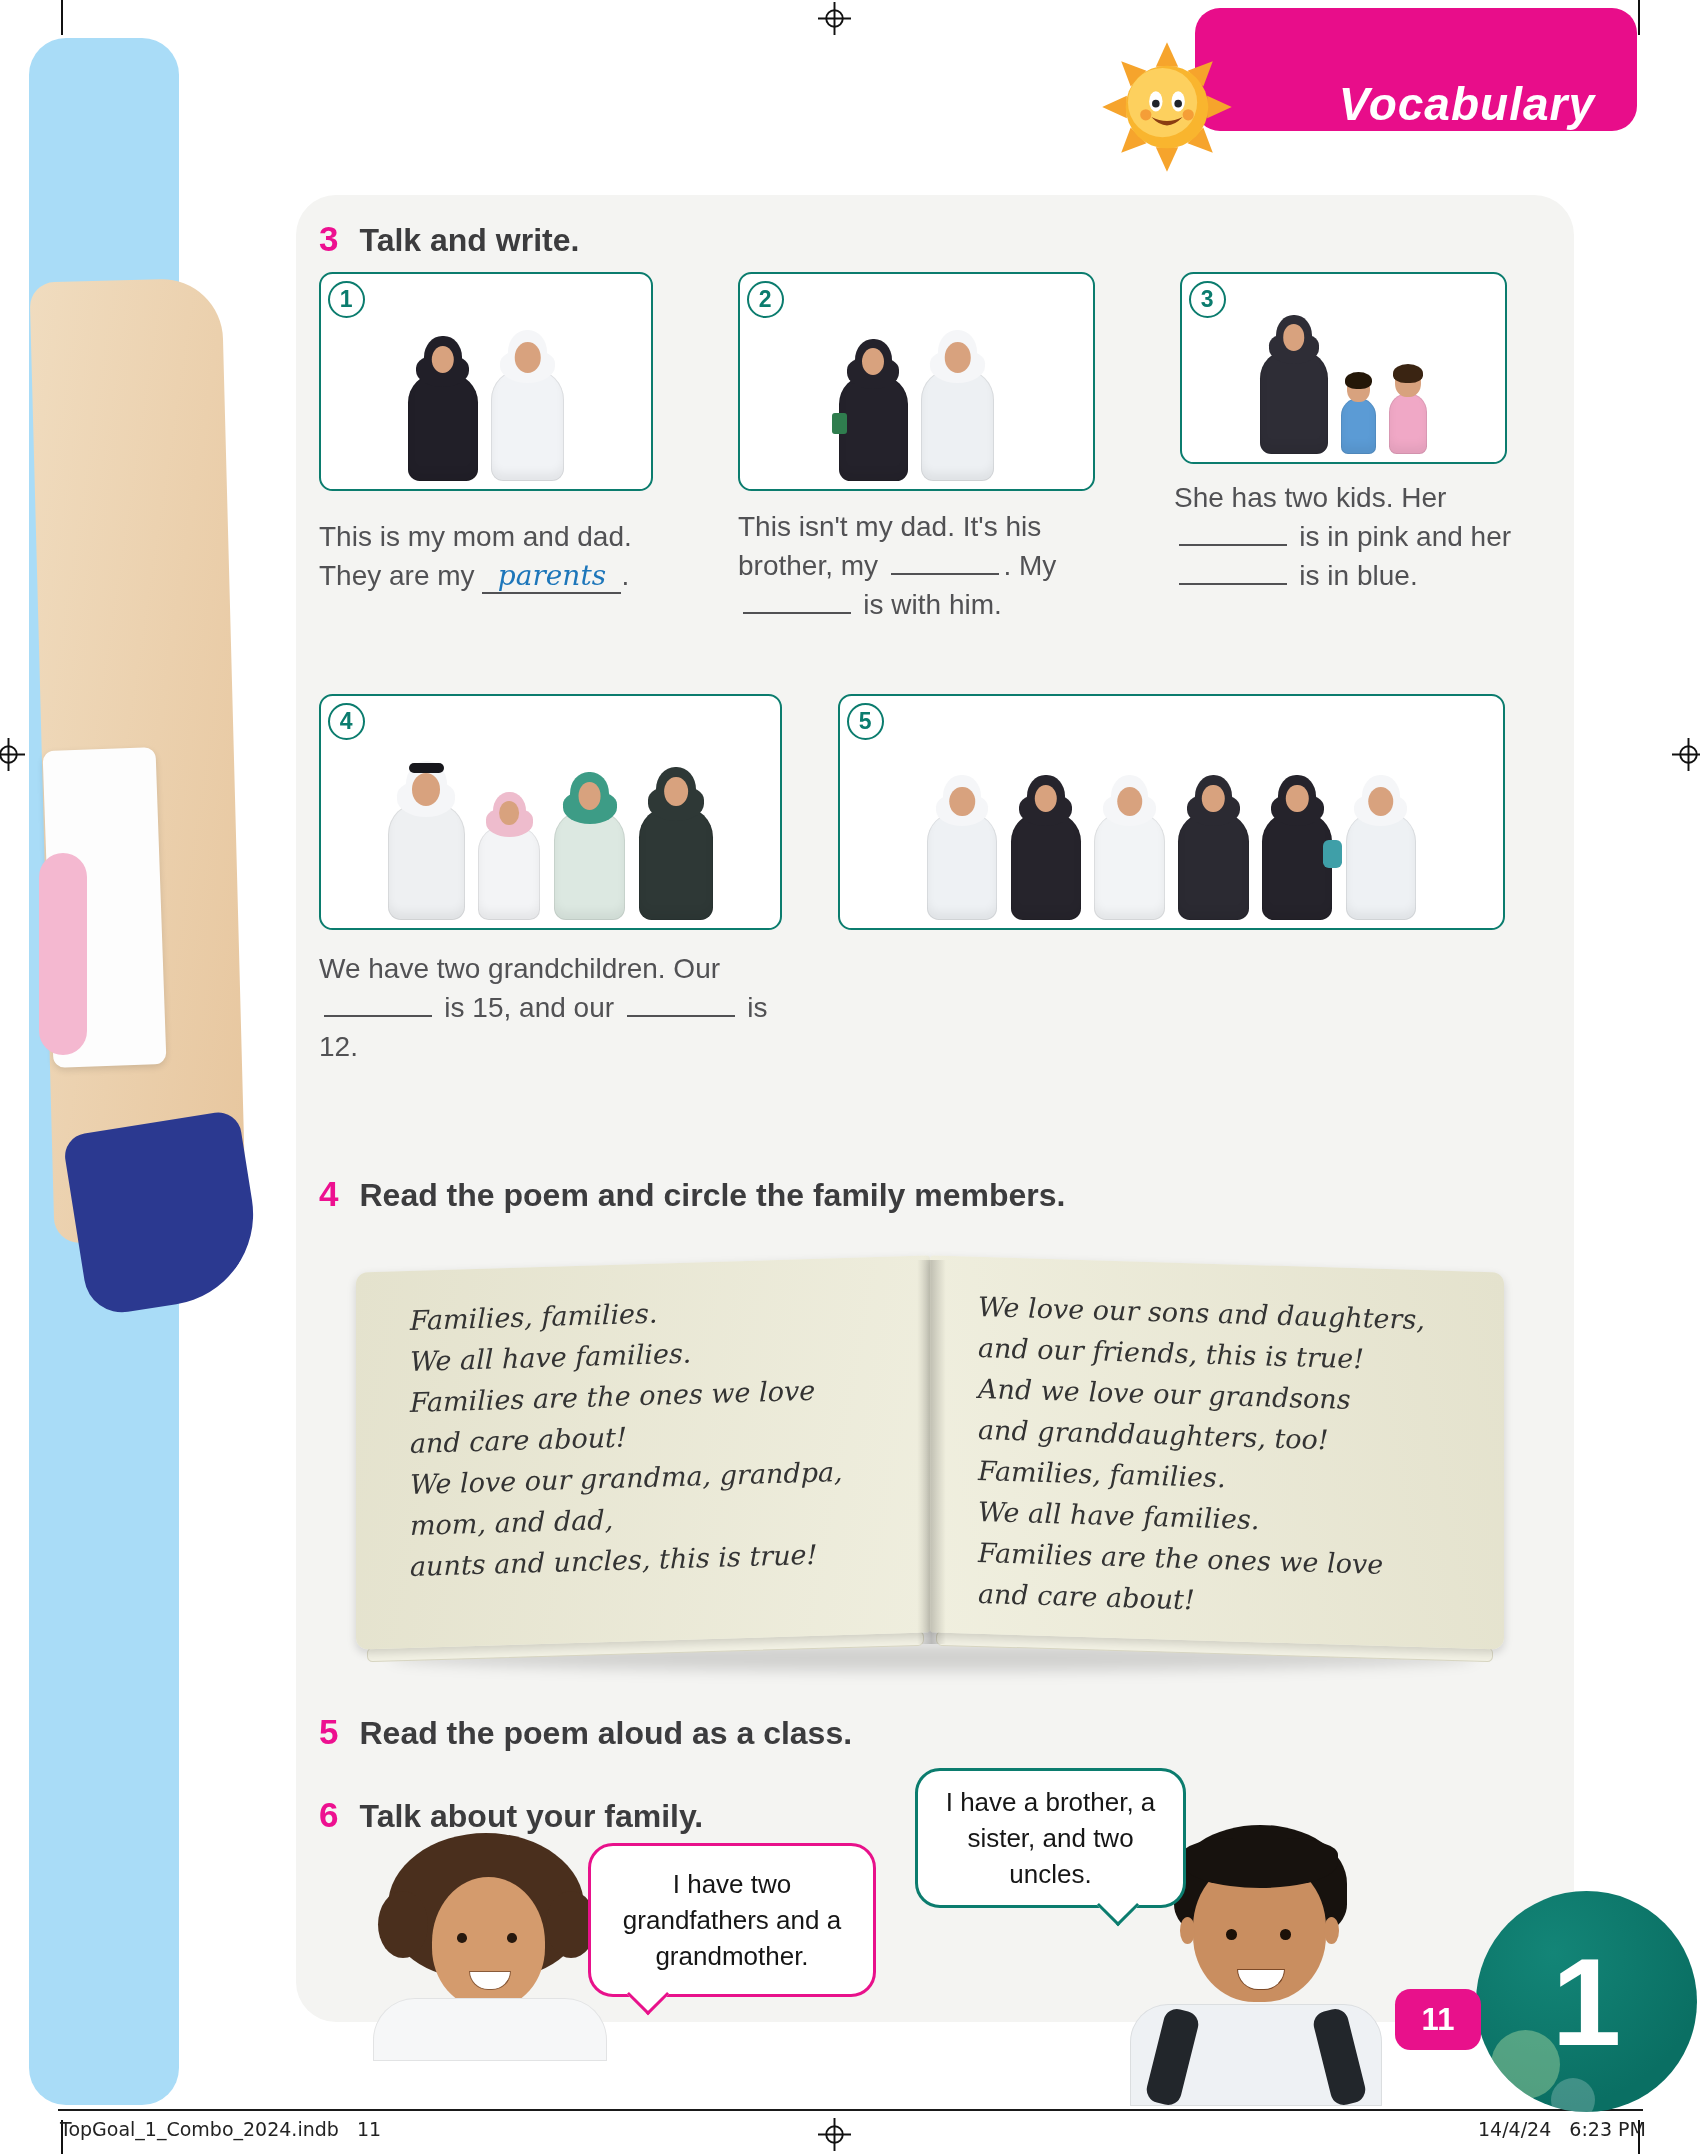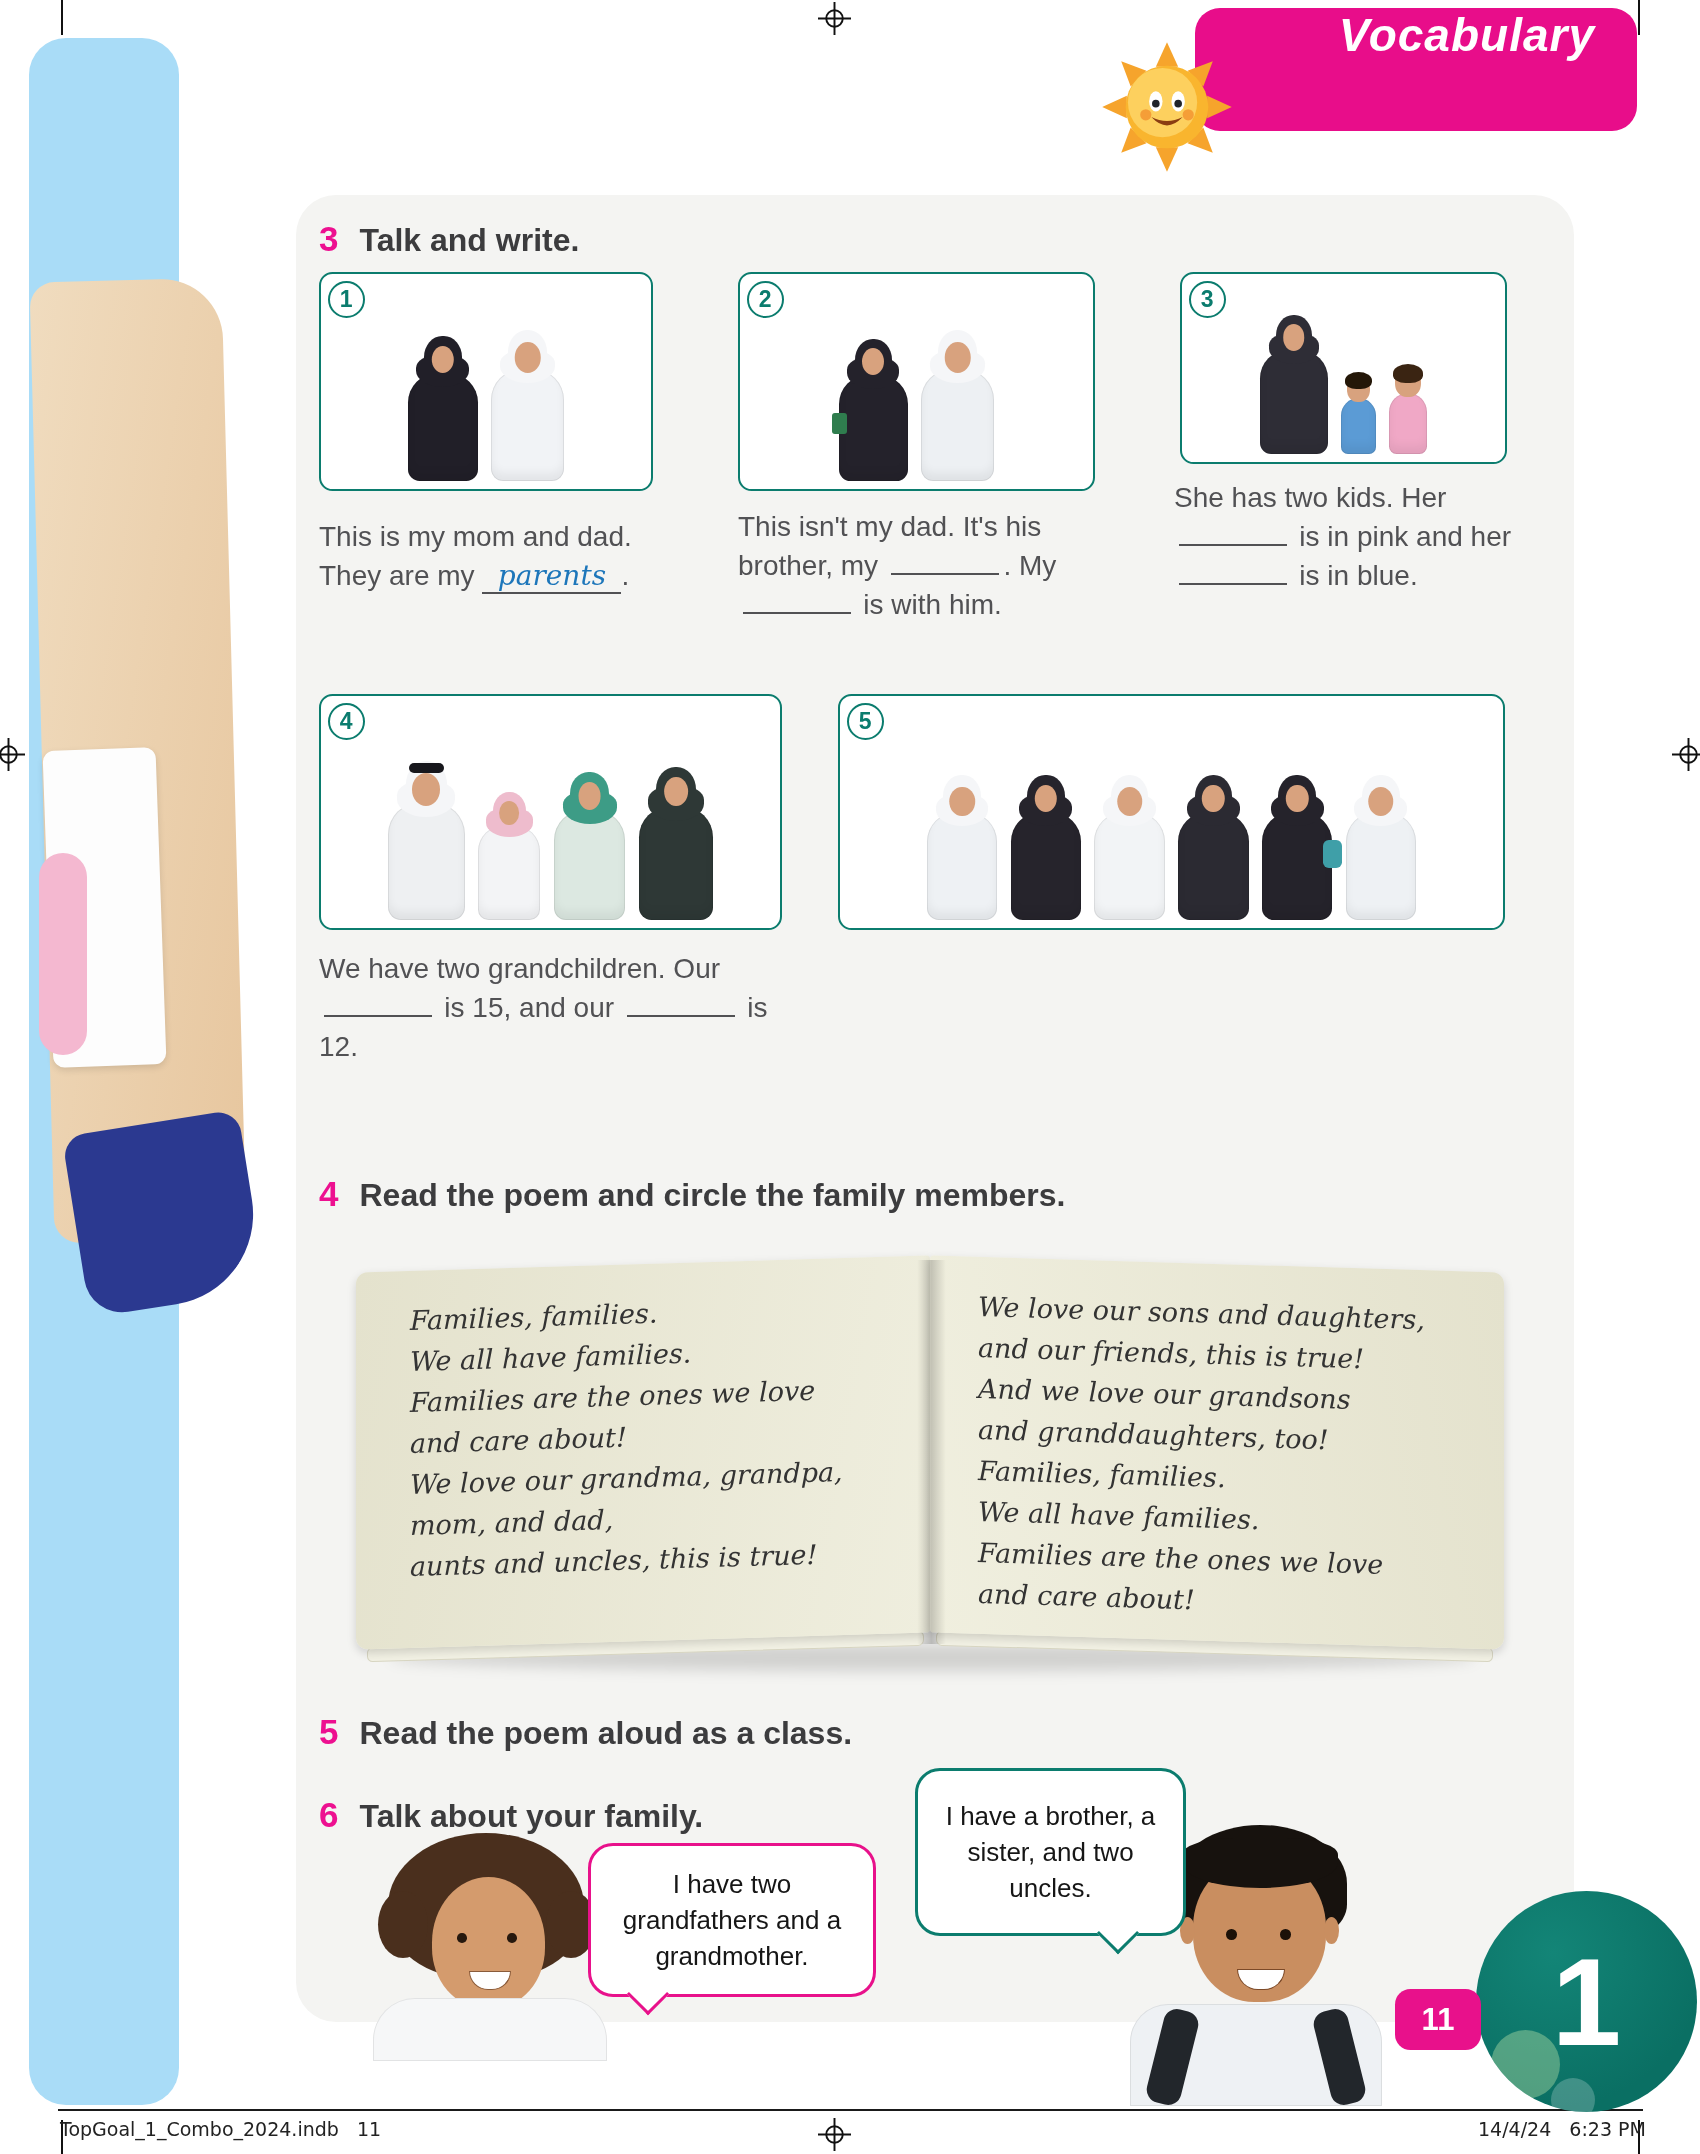--- a/index.html
+++ b/index.html
@@ -16,21 +16,21 @@
   .sidebar{position:absolute;left:29px;top:38px;width:150px;height:2067px;background:#a9dcf7;border-radius:37px;}
   .bk{position:absolute;}
   .bk-spine{left:56px;top:452px;width:144px;height:788px;background:#2b3990;border-radius:25px;transform:rotate(-2deg);}
   .bk-cover{left:46px;top:1084px;width:178px;height:183px;background:#2b3990;border-radius:23px 23px 91px 38px;transform:rotate(-9deg);}
   .bk-pages{left:13.4px;top:242px;width:192px;height:961px;background:linear-gradient(100deg,#f0dcbf,#e7c69e);border-radius:25px 61px 71px 25px;transform:rotate(-1.5deg);}
   .bk-white{left:19px;top:711px;width:113px;height:317px;background:#fdfdfd;border-radius:11.5px;transform:rotate(-2deg);box-shadow:0 2.9px 7.7px rgba(0,0,0,.12);}
   .bk-pink{left:9.6px;top:815px;width:48px;height:202px;background:#f4b8d0;border-radius:25px;}
 
   
   .banner{position:absolute;left:1195px;top:7.7px;width:442px;height:123px;background:#e80d8a;border-radius:25px;
-          display:flex;align-items:flex-start;justify-content:flex-end;padding-right:42px;box-sizing:border-box;}
+          display:flex;align-items:flex-end;justify-content:flex-end;padding-right:42px;box-sizing:border-box;}
   .banner span{color:#fff;font-size:46px;font-weight:bold;font-style:italic;letter-spacing:1px;}
   .sun{position:absolute;left:1095px;top:40px;z-index:3;}
 
   
   .panel{position:absolute;left:296px;top:195px;width:1278px;height:1827px;background:#f4f4f2;border-radius:40px;}
 
   
   .ex-head{position:absolute;display:flex;gap:21px;align-items:baseline;}
   .ex-num{font-size:35px;font-weight:bold;color:#ed1090;}
   .ex-title{font-size:32px;font-weight:bold;color:#3c3c3e;}
@@ -360,21 +360,21 @@
     <div style="left:142px;top:100px;width:9.6px;height:9.6px;border-radius:50%;background:#26180e;"></div>
     <div style="left:104px;top:138px;width:42px;height:19px;border-radius:0 0 38px 38px;background:#fff;border:1.9px solid #8a5b3a;box-sizing:border-box;"></div>
     <div style="left:7.7px;top:165px;width:234px;height:63px;border-radius:42px 42px 0 0;background:#f6f7f8;box-shadow:inset 0 0 0 1px rgba(0,0,0,.08);"></div>
   </div>
 
   <div class="bubble pink" style="left:588px;top:1843px;width:288px;height:154px;">
     <span>I have two grandfathers and a grandmother.</span>
     <div class="tail"></div>
   </div>
 
-  <div class="bubble teal" style="left:915px;top:1768px;width:271px;height:168px;">
+  <div class="bubble teal" style="left:915px;top:1768px;width:271px;height:140px;">
     <span>I have a brother, a sister, and two uncles.</span>
     <div class="tail"></div>
   </div>
 
   <div class="photo" style="left:1126px;top:1825px;width:259px;height:281px;">
     <div style="left:48px;top:0;width:173px;height:117px;border-radius:50% 50% 32% 32%;background:#17120e;"></div>
     <div style="left:67px;top:33px;width:133px;height:144px;border-radius:48% 48% 46% 46%;background:#c98e60;"></div>
     <div style="left:56px;top:13.4px;width:156px;height:50px;border-radius:40% 40% 60% 60%;background:#17120e;"></div>
     <div style="left:54px;top:92px;width:15.4px;height:27px;border-radius:50%;background:#c98e60;"></div>
     <div style="left:198px;top:92px;width:15.4px;height:27px;border-radius:50%;background:#c98e60;"></div>

